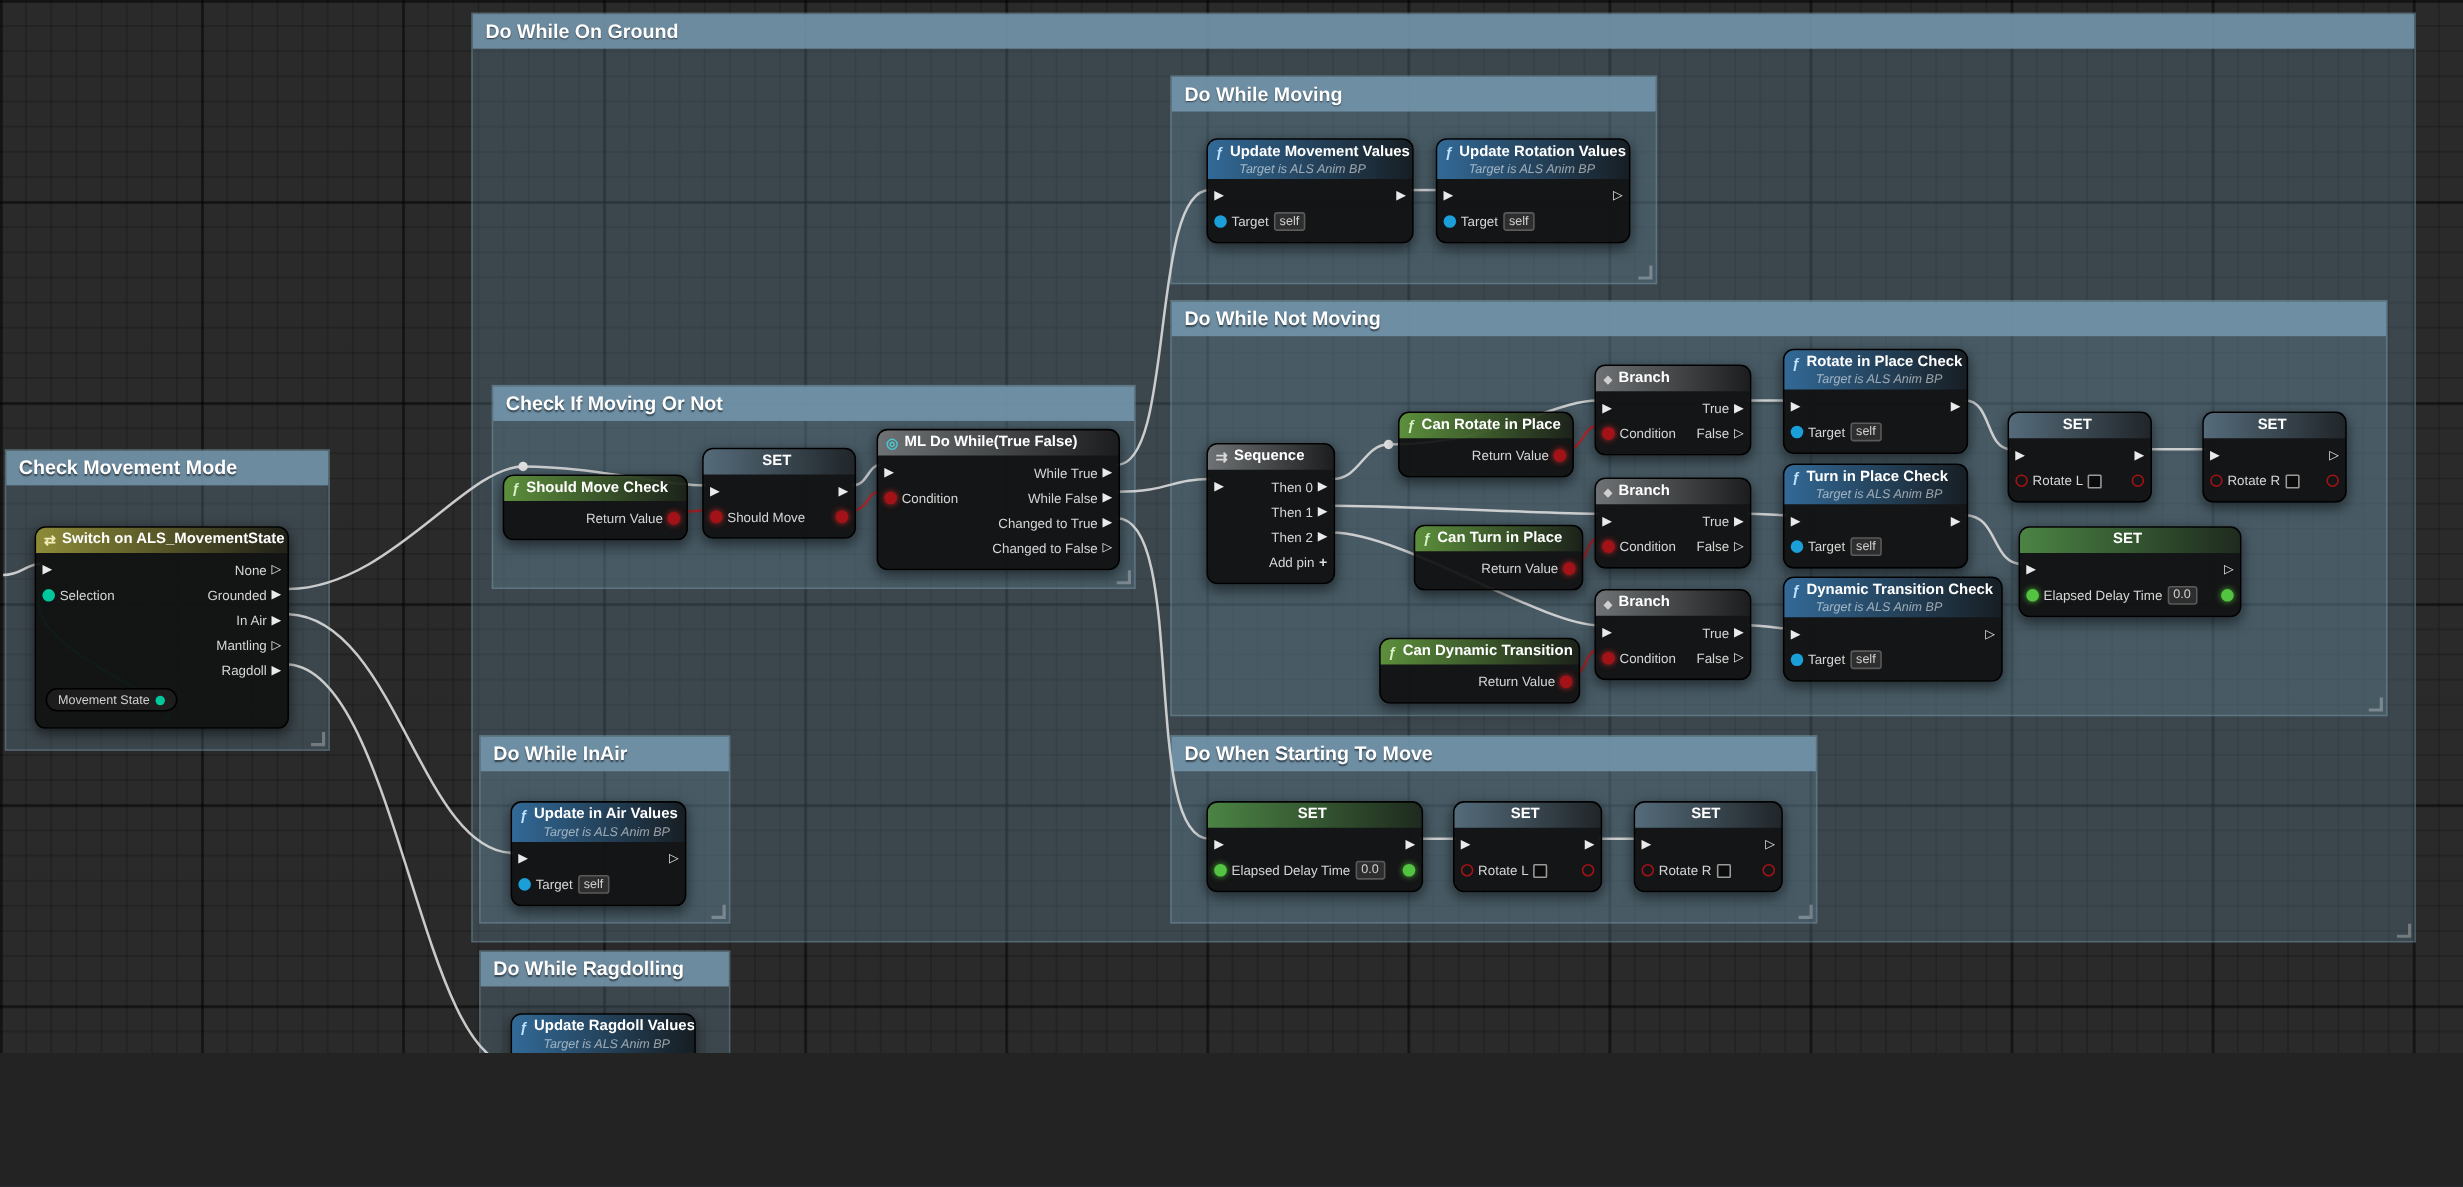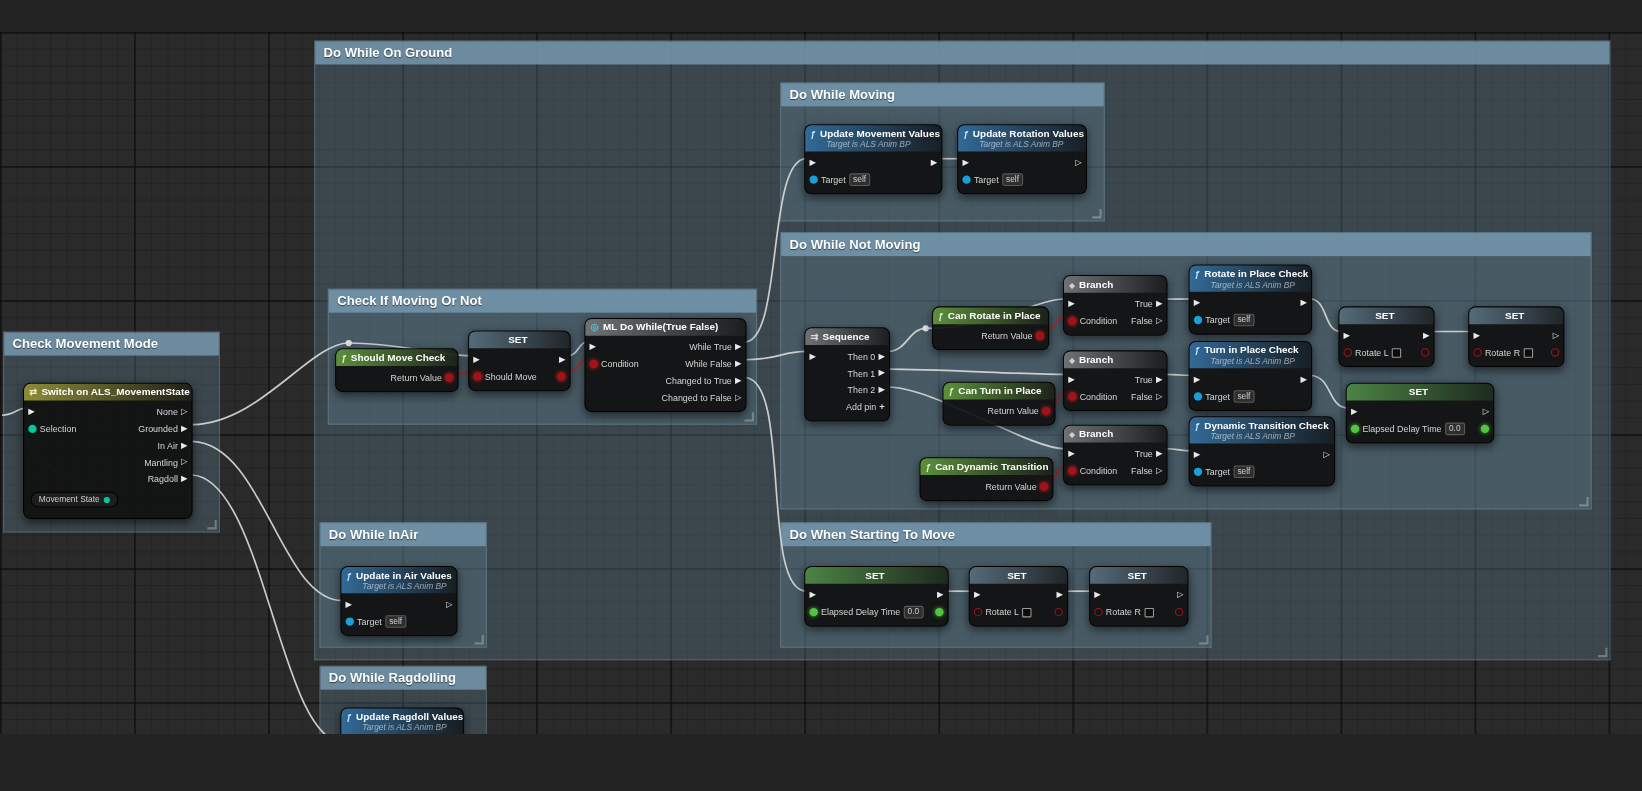--- a/index.html
+++ b/index.html
@@ -1,18 +1,18 @@
 <!DOCTYPE html>
 <html><head>
 <meta charset="utf-8">
 <style>
   * { margin:0; padding:0; box-sizing:border-box; }
   html,body { width:1642px; height:791px; overflow:hidden; background:#232323;
     font-family:"Liberation Sans", sans-serif; }
-  .viewport { position:relative; width:1642px; height:702px; overflow:hidden;margin-top:32px; }
+  .viewport { position:relative; width:1642px; height:702px; overflow:hidden; }
   .canvas { position:absolute; left:0; top:0; width:1568px; height:755px;
     transform:scale(1.0472); transform-origin:0 0; background-color:#2a2a2a;
     background-image:
       linear-gradient(rgba(0,0,0,0.16) 1px, transparent 1px),
       linear-gradient(90deg, rgba(0,0,0,0.16) 1px, transparent 1px),
       linear-gradient(rgba(0,0,0,0.42) 2px, transparent 2px),
       linear-gradient(90deg, rgba(0,0,0,0.42) 2px, transparent 2px);
     background-size:16px 16px,16px 16px,128px 128px,128px 128px; }
 
   .comment { position:absolute; z-index:0; background:rgba(104,138,158,0.30);

